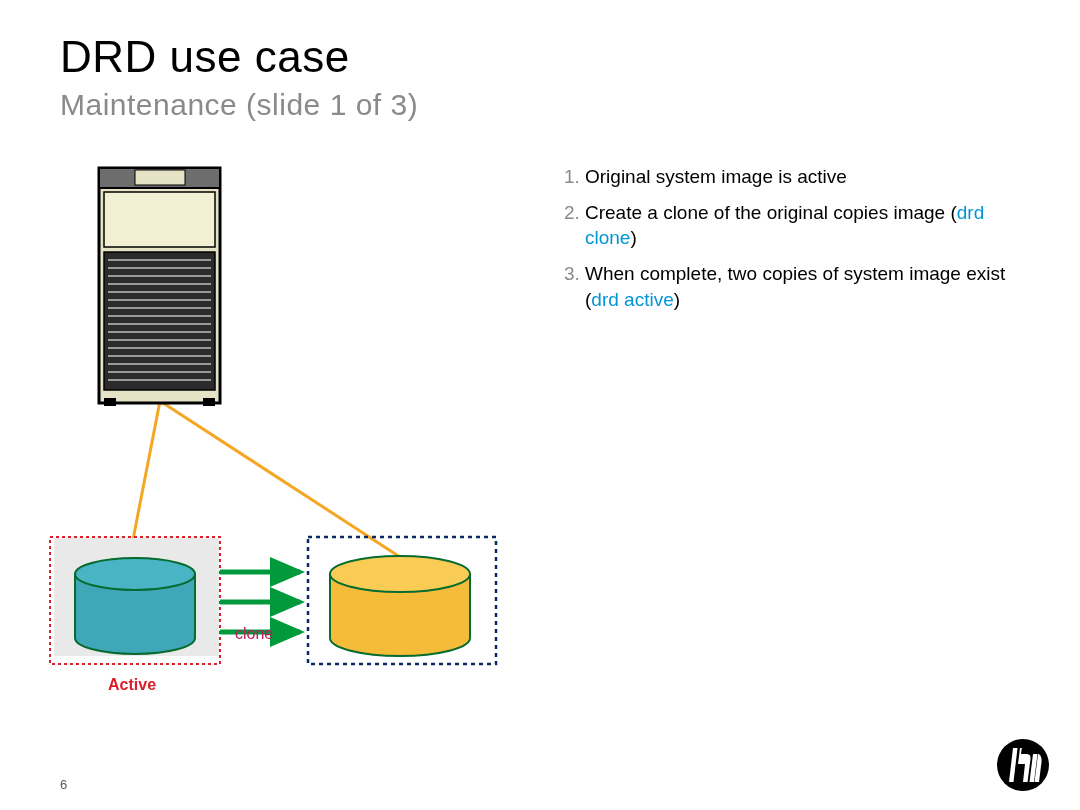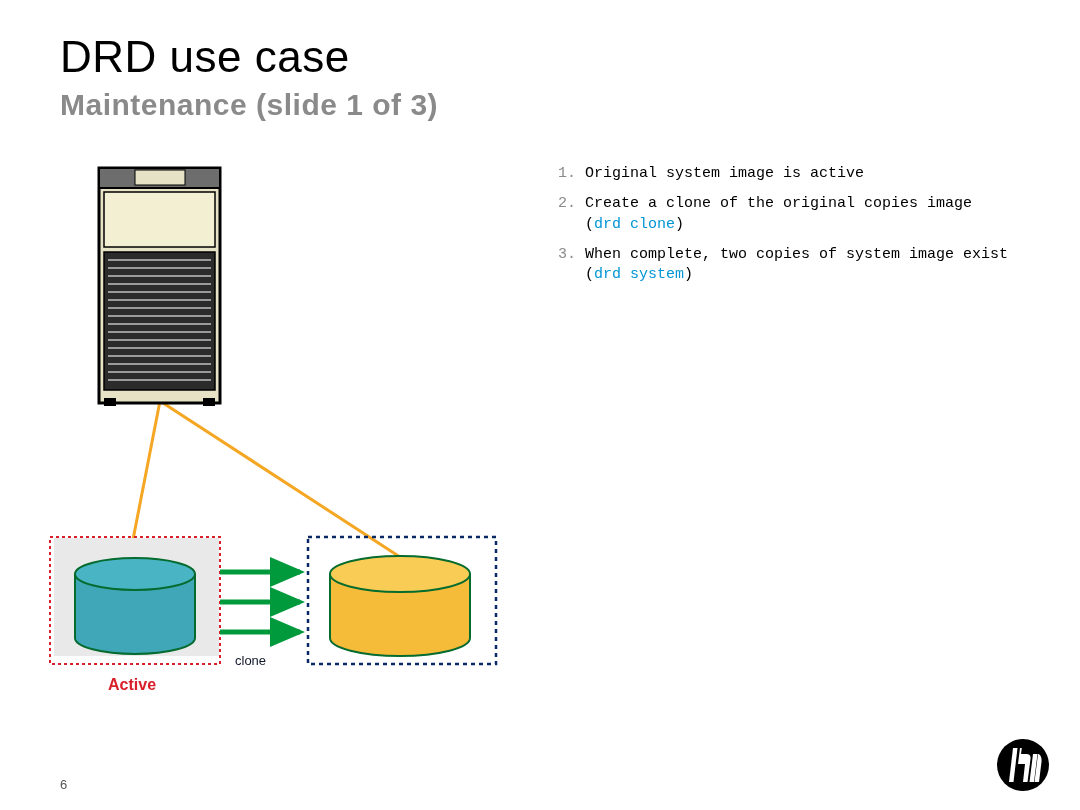--- a/index.html
+++ b/index.html
@@ -17,83 +17,82 @@
     position: absolute;
     left: 60px; top: 32px;
     font-size: 44px;
     font-weight: 400;
     letter-spacing: 0.5px;
   }
   .subtitle {
     position: absolute;
     left: 60px; top: 88px;
     font-size: 30px;
-    font-weight: 700;
+    font-weight: 400;
     color: #8a8a8a;
     letter-spacing: 0.5px;
   }
   .page-num {
     position: absolute;
     left: 60px; bottom: 18px;
     font-size: 13px;
     color: #555;
   }
   .logo {
     position: absolute;
     right: 30px; bottom: 18px;
   }
   .steps {
     position: absolute;
     left: 555px; top: 164px;
     width: 460px;
-    font-size: 15px;
+    font-size: 19px;
     line-height: 1.35;
-    font-family: Liberation Mono, monospace;
   }
   .steps ol { margin: 0; padding-left: 30px; }
   .steps li { margin-bottom: 10px; }
   .steps li::marker { color: #8a8a8a; }
   .cmd { color: #0096d6; }
   .diagram {
     position: absolute;
     left: 0; top: 0;
     pointer-events: none;
   }
   .label-active {
     position: absolute;
     left: 108px; top: 676px;
     font-size: 16px;
     color: #d9202a;
     font-weight: bold;
   }
   .label-clone {
     position: absolute;
-    left: 235px; top: 653px;
-    font-size: 13px;
-    color: #0f172a;
+    left: 235px; top: 625px;
+    font-size: 16px;
+    color: #be185d;
   }
 </style>
 </head>
 <body>
 
 <div class="slide">
 
   <div class="title">DRD use case</div>
   <div class="subtitle">Maintenance (slide 1 of 3)</div>
 
   <div class="steps">
     <ol>
       <li>
         <span>Original system image is active</span><span class="cmd"></span><span></span>
       </li>
       <li>
         <span>Create a clone of the original copies image (</span><span class="cmd">drd clone</span><span>)</span>
       </li>
       <li>
-        <span>When complete, two copies of system image exist (</span><span class="cmd">drd system</span><span>)</span>
+        <span>When complete, two copies of system image exist (</span><span class="cmd">drd active</span><span>)</span>
       </li>
     </ol>
   </div>
 
   <svg class="diagram" width="1080" height="810">
 
     <line x1="160" y1="401" x2="130" y2="555" stroke="#f5a623" stroke-width="3"></line>
     <line x1="160" y1="401" x2="400" y2="557" stroke="#f5a623" stroke-width="3"></line>
 
     <rect x="54" y="538" width="165" height="118" fill="#e9e9e9"></rect>

